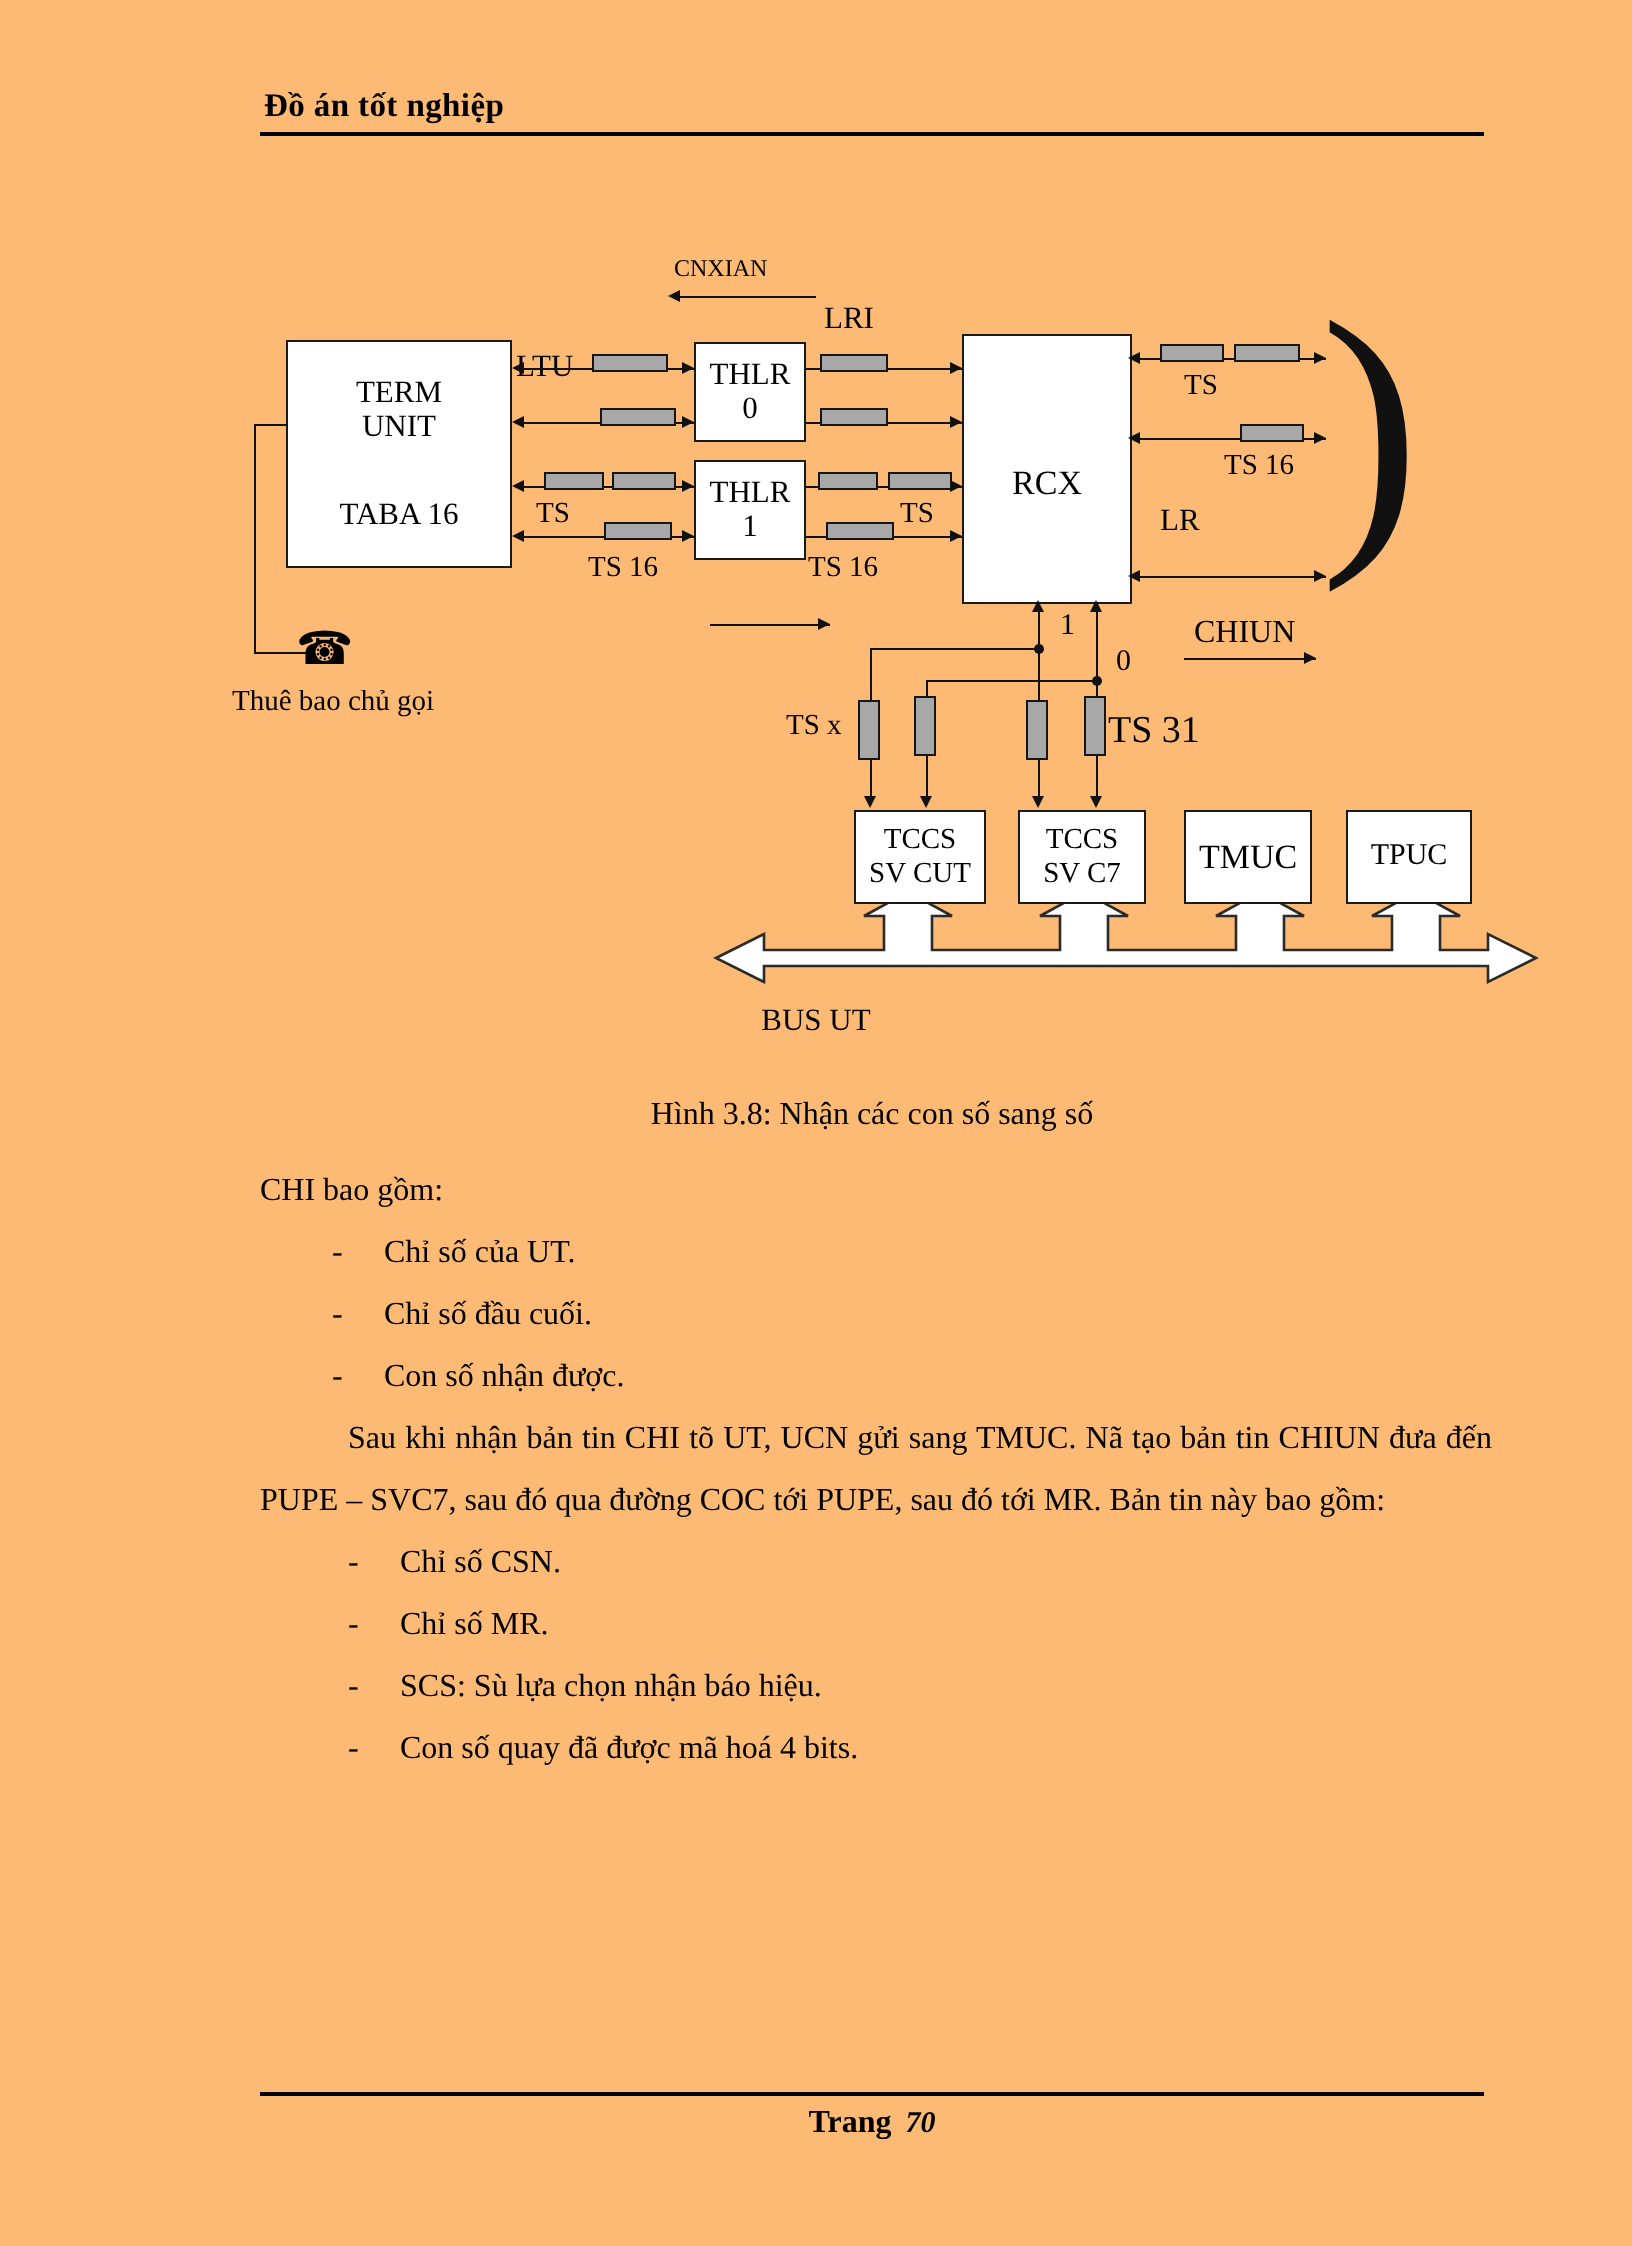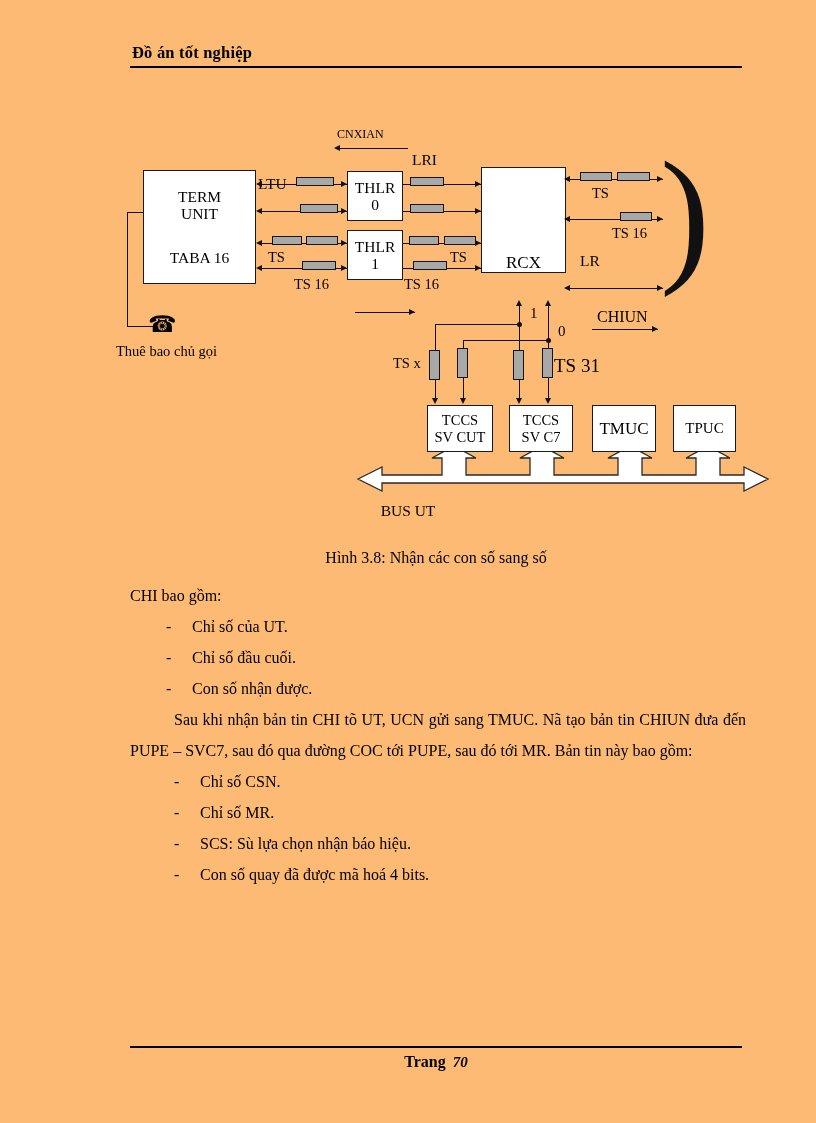--- a/index.html
+++ b/index.html
@@ -266,21 +266,21 @@
     <div class="ar-r" style="left:475px; top:239.5px;"></div>
     <div class="chip" style="left:409px; top:236px; width:30px; height:9px;"></div>
     <div class="chip" style="left:444px; top:236px; width:32px; height:9px;"></div>
     <div class="lbl" style="left:450px; top:250px; font-size:14.5px;">TS</div>
 
     <div class="hline" style="left:403px; top:268px; width:78px;"></div>
     <div class="ar-r" style="left:475px; top:264.5px;"></div>
     <div class="chip" style="left:413px; top:261px; width:34px; height:9px;"></div>
     <div class="lbl" style="left:404px; top:277px; font-size:14.5px;">TS 16</div>
 
-    <div class="box" style="left:481px; top:167px; width:85px; height:106px; font-size:17px; justify-content:flex-end; padding-top:14px;">
+    <div class="box" style="left:481px; top:167px; width:85px; height:135px; font-size:17px; justify-content:center; padding-top:14px;">
       <div>RCX</div>
     </div>
 
     <div class="hline" style="left:566px; top:179px; width:97px;"></div>
     <div class="ar-l" style="left:564px; top:175.5px;"></div>
     <div class="ar-r" style="left:657px; top:175.5px;"></div>
     <div class="chip" style="left:580px; top:172px; width:32px; height:9px;"></div>
     <div class="chip" style="left:617px; top:172px; width:33px; height:9px;"></div>
     <div class="lbl" style="left:592px; top:186px; font-size:14.5px;">TS</div>
 

